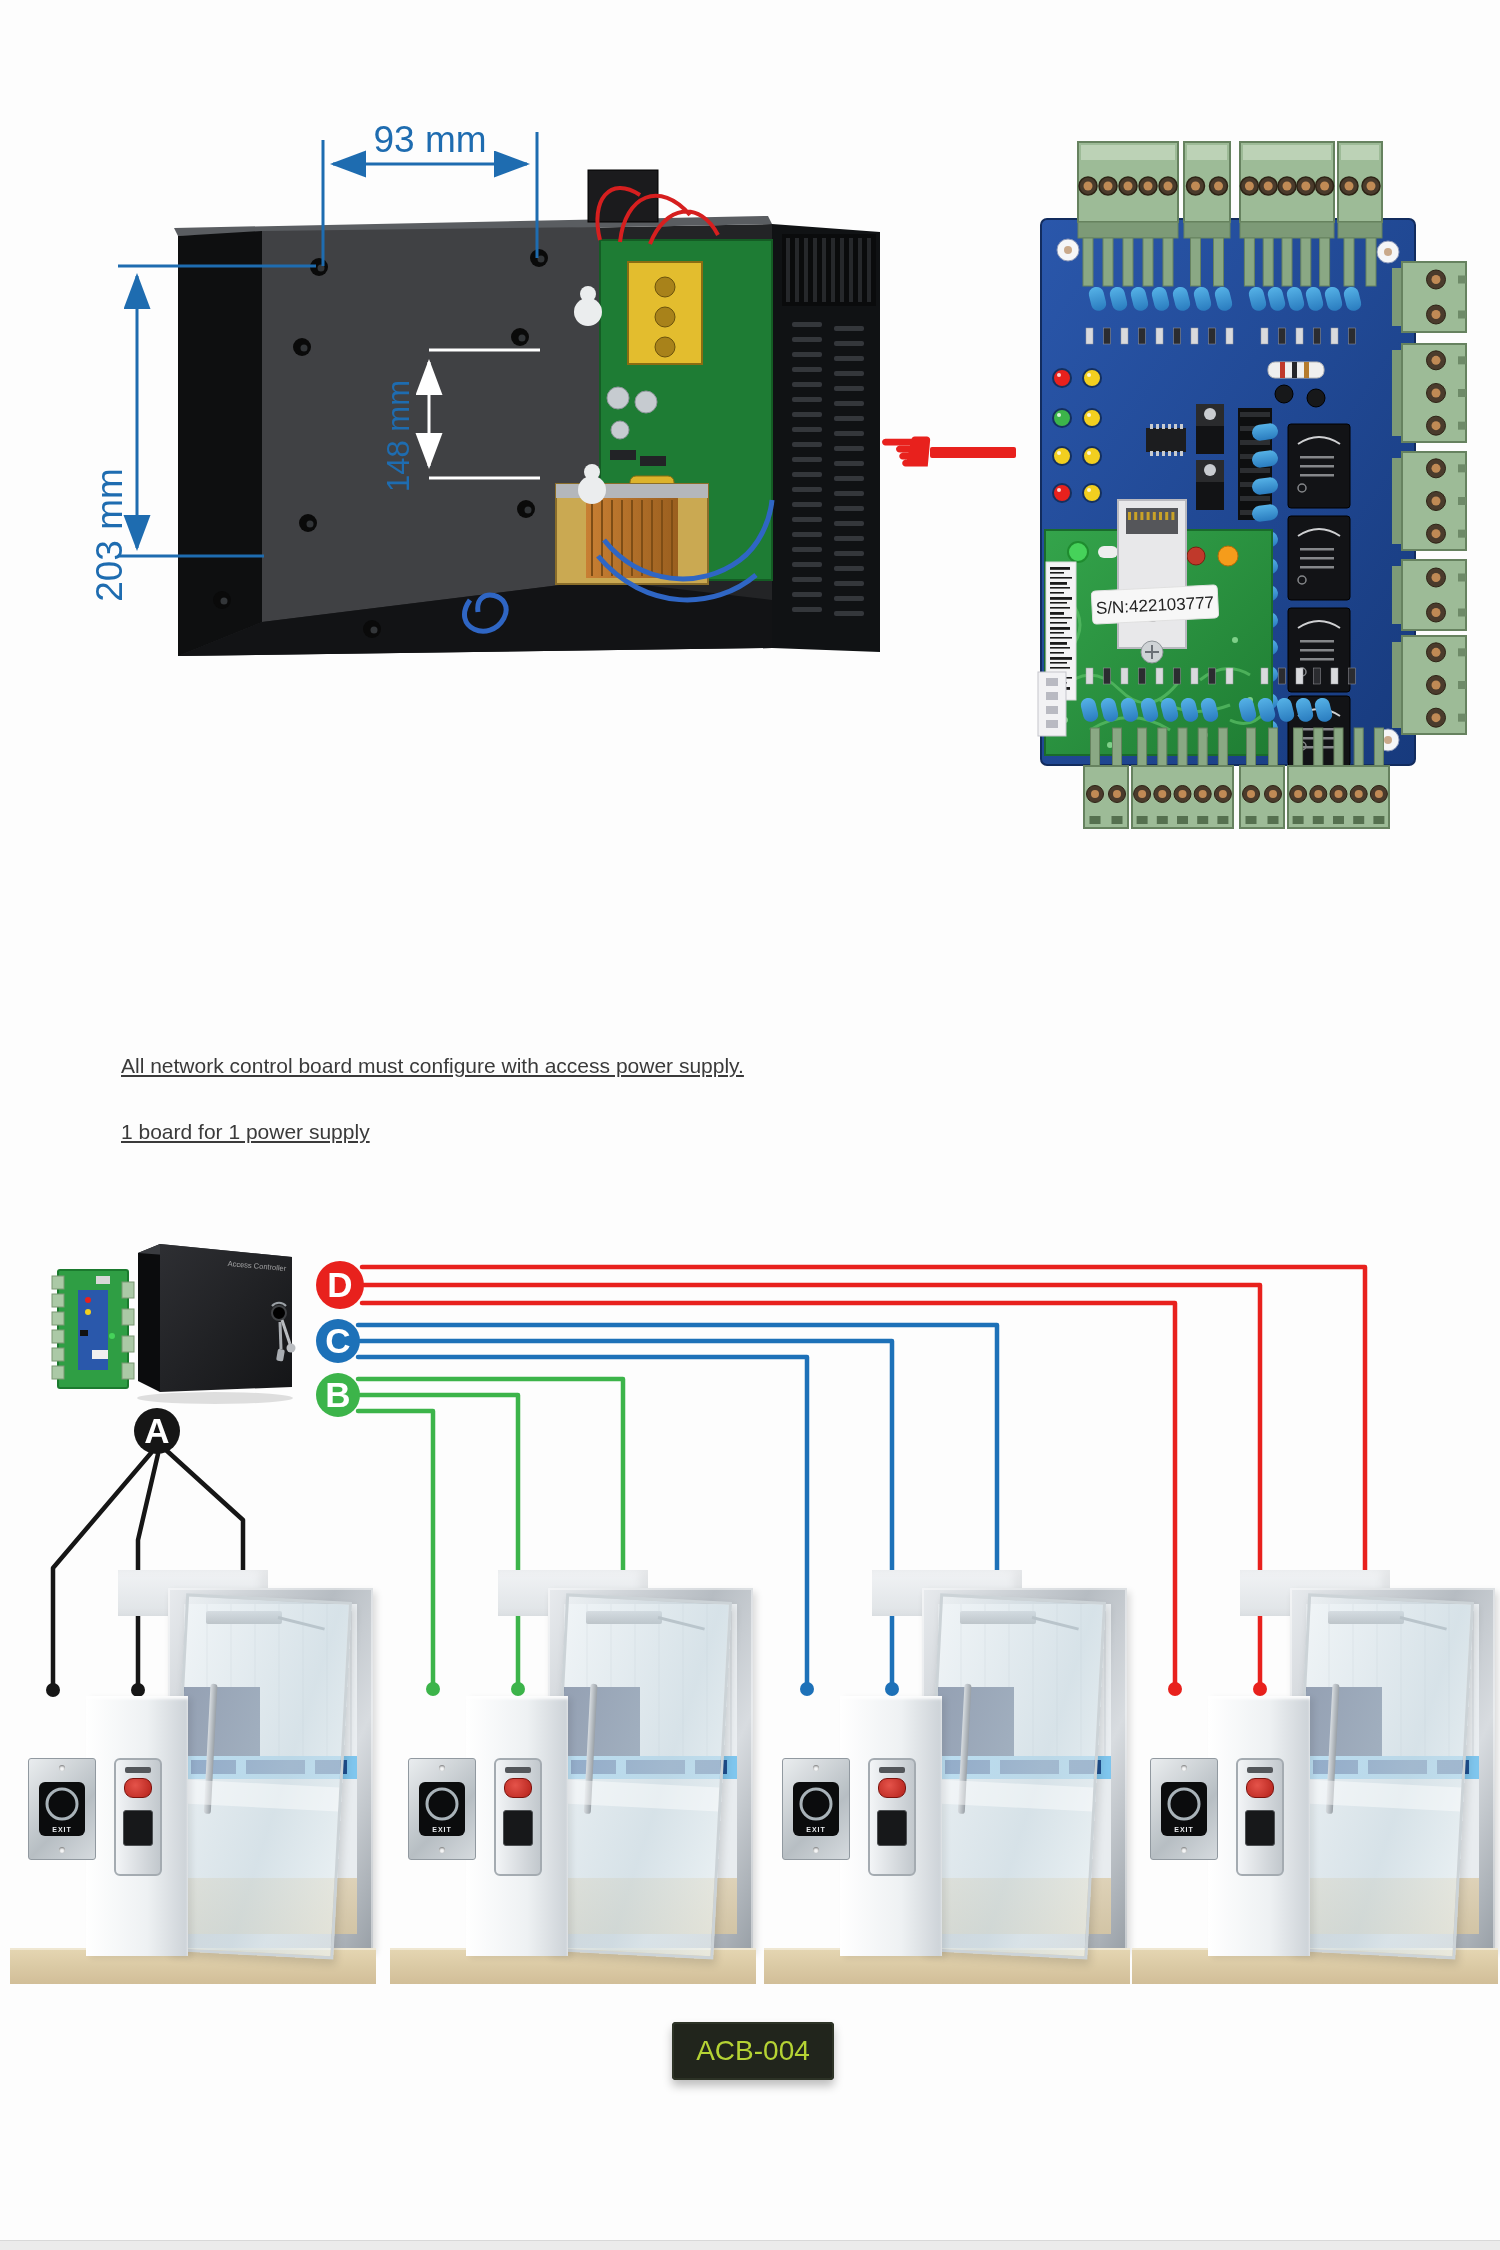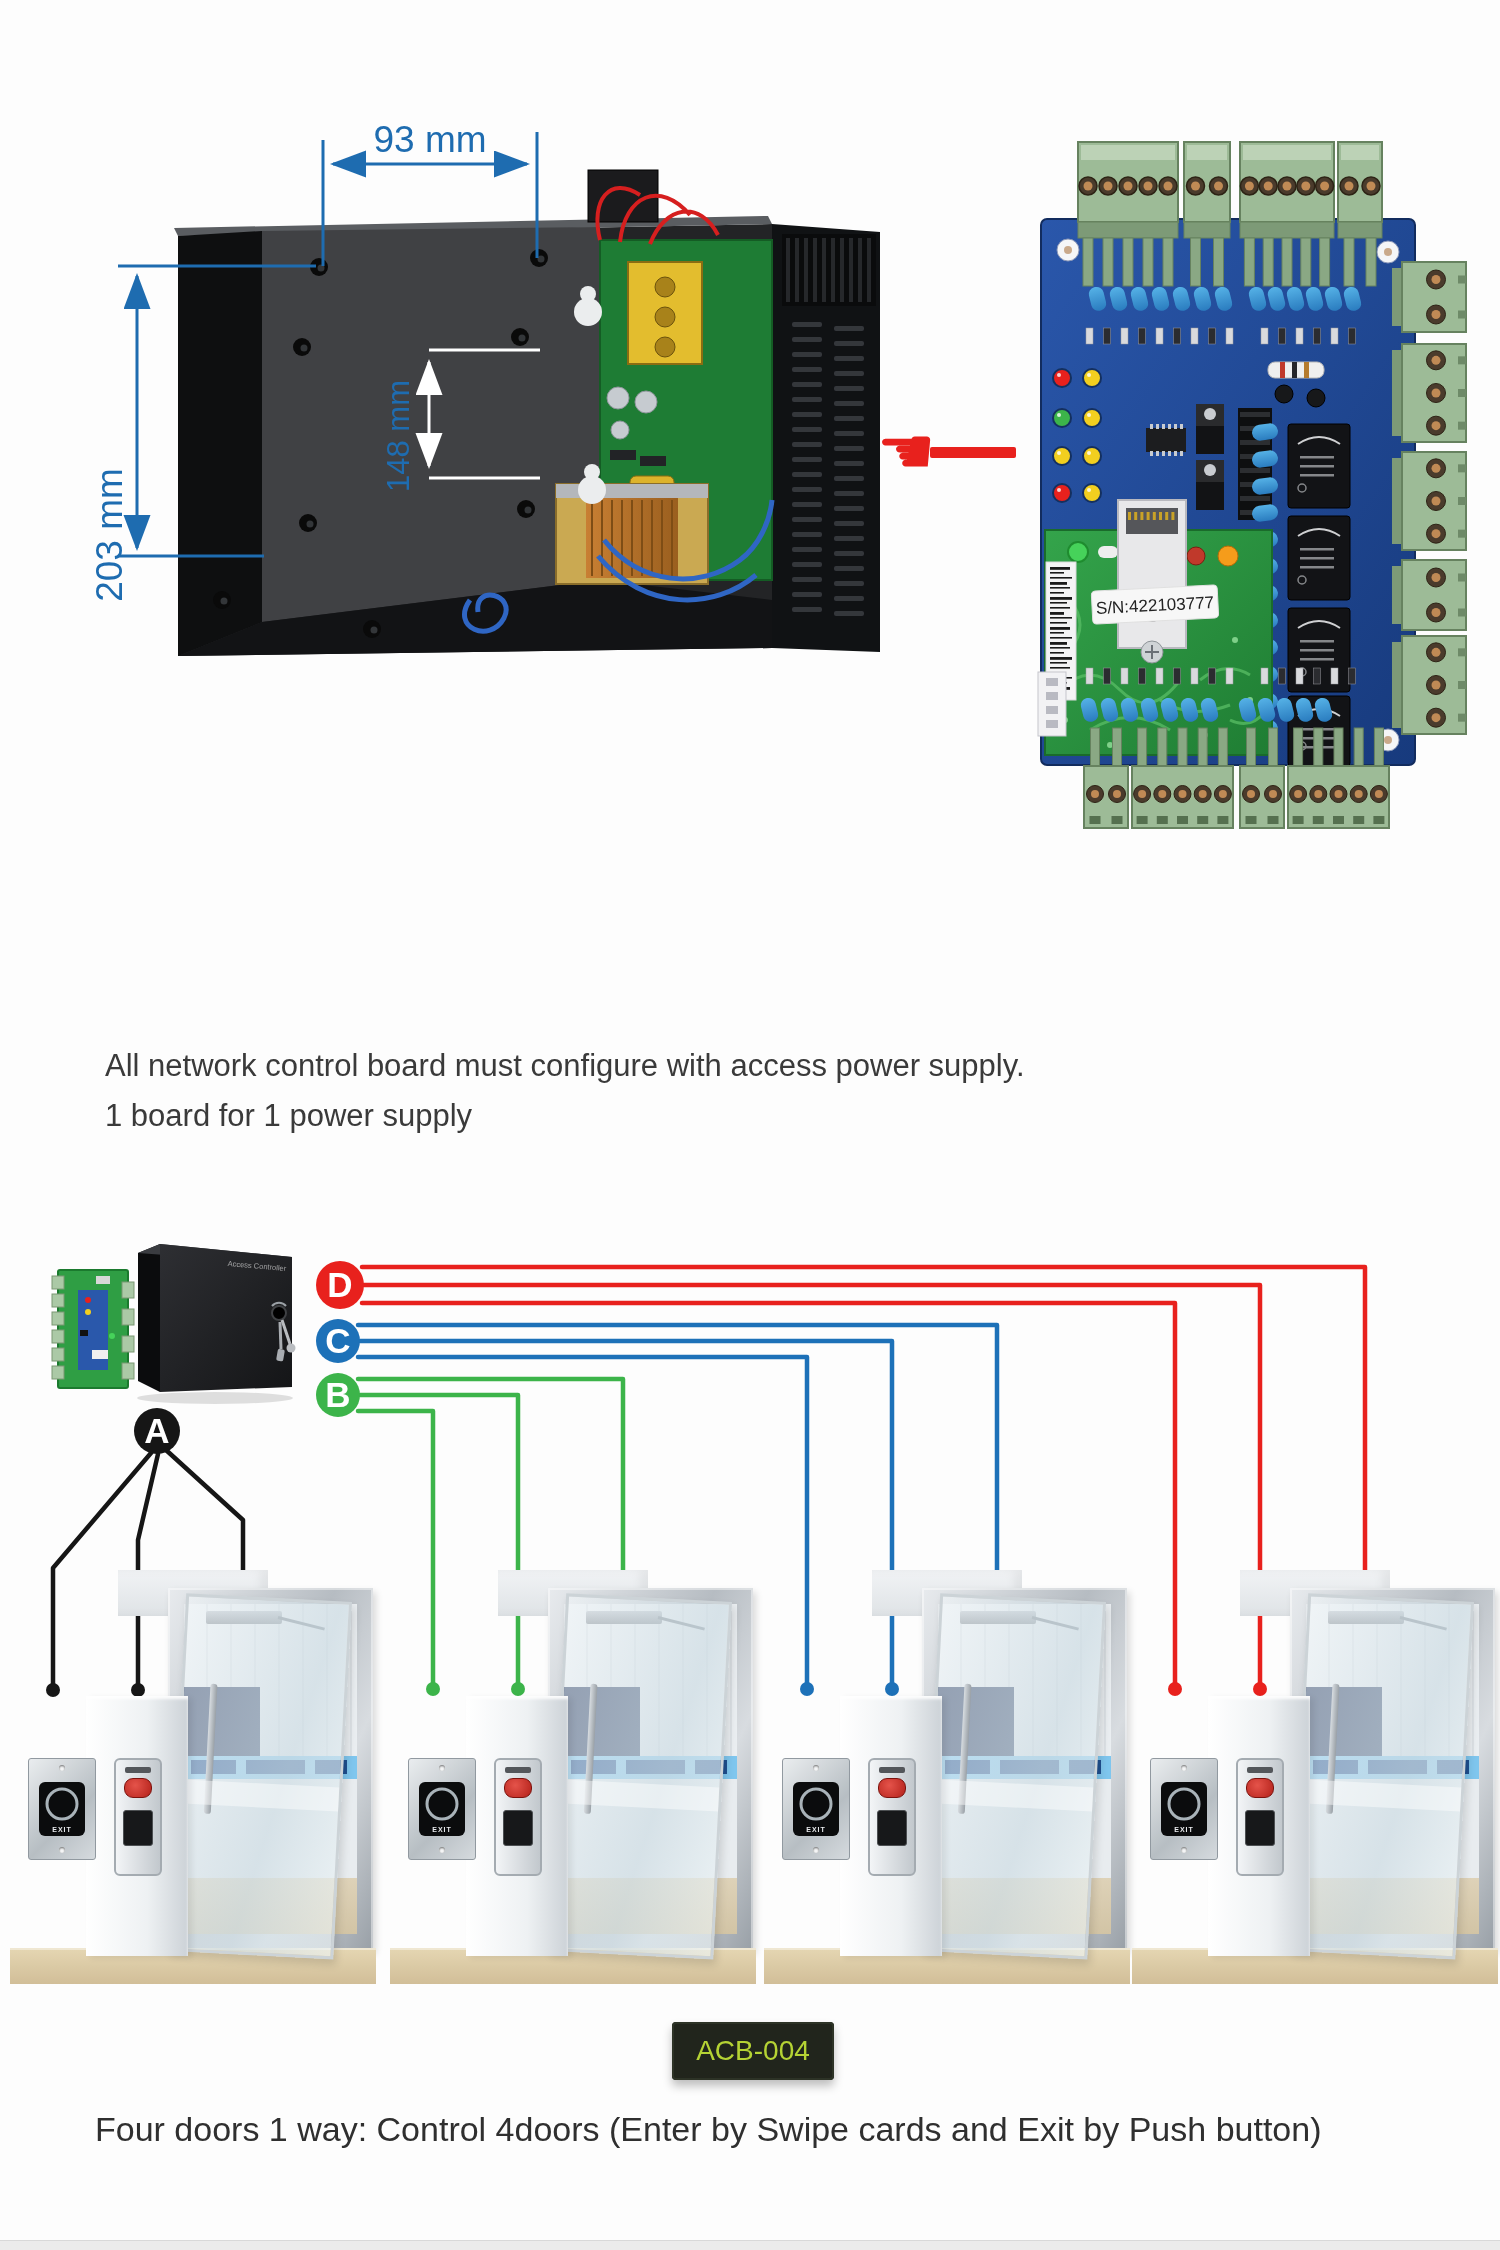--- a/index.html
+++ b/index.html
@@ -4,21 +4,21 @@
 <style>
   html,body{margin:0;padding:0;background:#ffffff;}
   .page{position:relative;width:1500px;height:2250px;background:#fdfdfd;overflow:hidden;
         font-family:"Liberation Sans", sans-serif;}
   #art{position:absolute;left:0;top:0;}
   svg text{font-family:"Liberation Sans", sans-serif;}
 
   
   .reminder{position:absolute;left:105px;top:993px;}
   .reminder h2{margin:0;font-size:37px;font-weight:normal;color:var(--heading_red);}
-  .reminder p{margin:0;font-size:31px;color:var(--body_text);line-height:50px;}
+  .reminder p{margin:16px;font-size:21px;color:var(--body_text);line-height:50px;text-decoration:underline;}
   .reminder p.first{margin-top:48px;}
 
   
   .doors-row{position:absolute;left:0;top:1568px;width:1500px;height:420px;}
   .door{position:absolute;top:0;width:372px;height:416px;}
   .wall-top{position:absolute;left:110px;top:2px;width:150px;height:46px;z-index:1;
             background:linear-gradient(#f1f3f5,#dfe3e6);box-shadow:inset -8px 0 10px rgba(0,0,0,.05);}
   .frame{position:absolute;left:160px;top:20px;width:205px;height:362px;z-index:2;box-sizing:border-box;
          padding:16px;background:linear-gradient(115deg,#e8ebee,#b6bcc2 45%,#d8dce0 70%,#989fa6);
          box-shadow:inset 0 0 0 2px rgba(255,255,255,.45),3px 4px 7px rgba(0,0,0,.14);}
@@ -917,16 +917,15 @@
       <div class="scr b"></div>
       <div class="pad">
         <div class="ring"></div>
         <div class="exlbl">EXIT</div>
       </div>
     </div>
   </div>
     </div>
 
 <div class="badge">ACB-004</div>
-<div class="caption">Four doors 1 way: Control 4doors (Enter by Swipe cards and Exit by Push button)</div>
 <div class="bottom-strip"></div>
 
 </div>
 
 </body></html>

